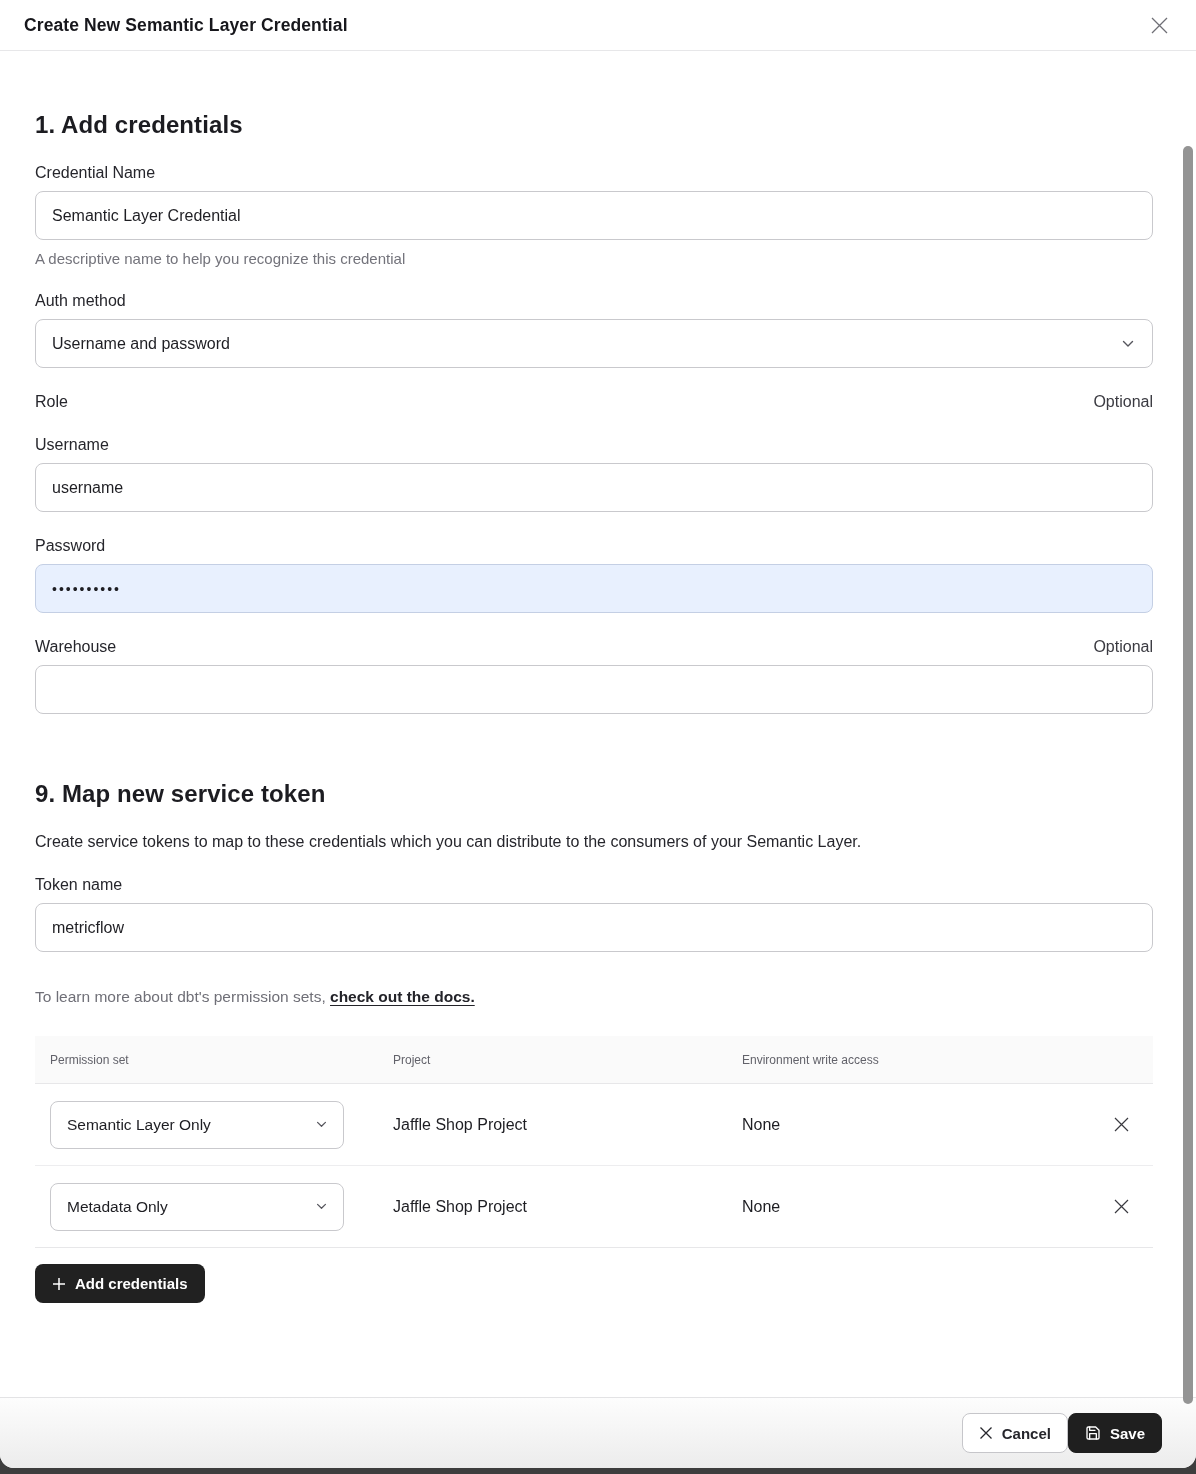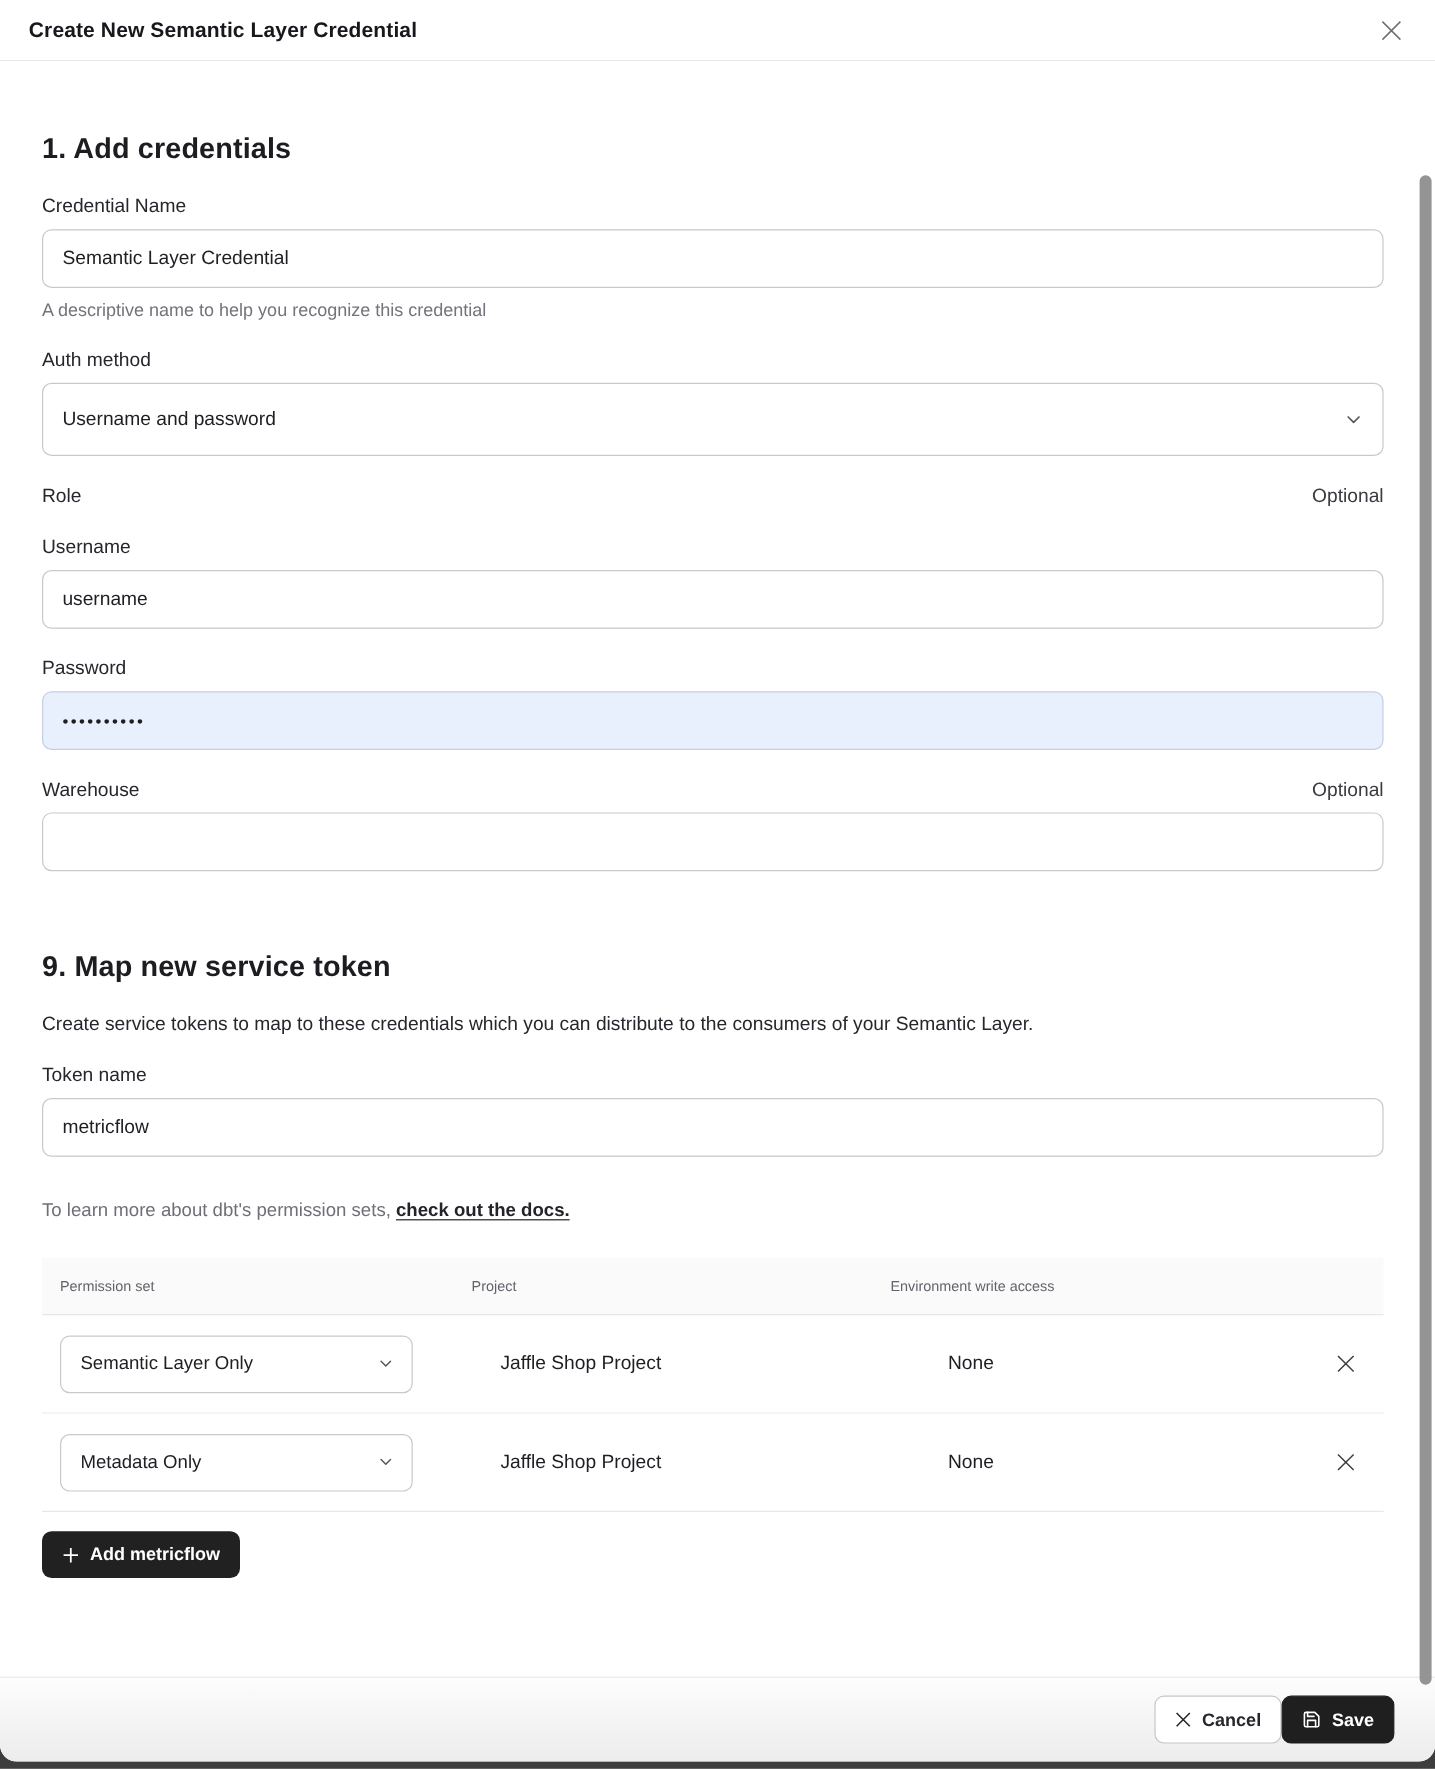--- a/index.html
+++ b/index.html
@@ -95,21 +95,21 @@
     border-color: #c4cfe4;
   }
   .helper-text {
     margin-top: 10px;
     font-size: 15px;
     color: #73737b;
   }
   .select-box {
     margin-top: 9px;
     width: 100%;
-    height: 61px;
+    height: 49px;
     border: 1px solid #c9c9cd;
     border-radius: 8px;
     padding: 0 18px 0 16px;
     display: flex;
     align-items: center;
     justify-content: space-between;
     font-size: 16px;
     color: #1e1e23;
     background: #fff;
     cursor: pointer;
@@ -145,21 +145,20 @@
     font-size: 12px;
     color: #62626a;
     padding-left: 15px;
   }
   .perm-row {
     display: grid;
     grid-template-columns: 343px 349px 1fr 64px;
     align-items: center;
     height: 82px;
     border-bottom: 1px solid #ededef;
-    gap: 24px;
   }
   .perm-row:last-of-type { border-bottom: 1px solid #e7e7e9; }
   .perm-cell { padding-left: 15px; font-size: 16px; color: #1e1e23; }
   .row-select {
     width: 294px;
     height: 48px;
     border: 1px solid #c9c9cd;
     border-radius: 8px;
     background: #fff;
     display: flex;
@@ -390,21 +389,21 @@
       </div>
     </div>
 
     
     <button class="add-permission-btn">
       <span style="display:flex">
         <svg width="14" height="14" viewBox="0 0 14 14">
             <path d="M7 1 L7 13 M1 7 L13 7" stroke="#ffffff" stroke-width="1.5" fill="none"></path>
           </svg>
       </span>
-      <span>Add metricflow</span>
+      <span>Add credentials</span>
     </button>
 
     
     <div class="scrollbar-track">
       <div class="scrollbar-thumb"></div>
     </div>
   </div>
 
   <div class="modal-footer">
     <button class="btn btn-cancel">

